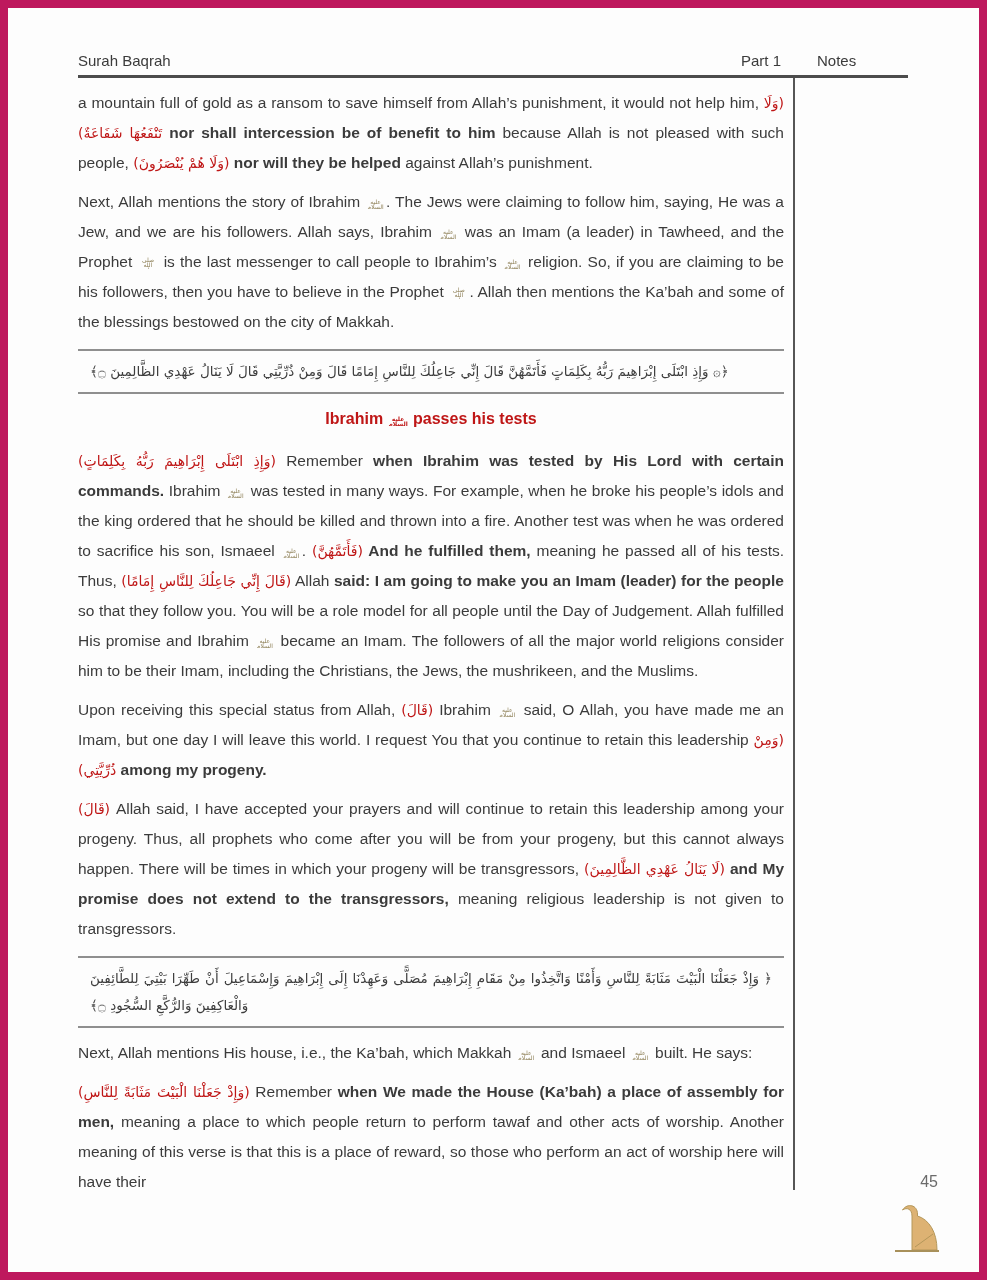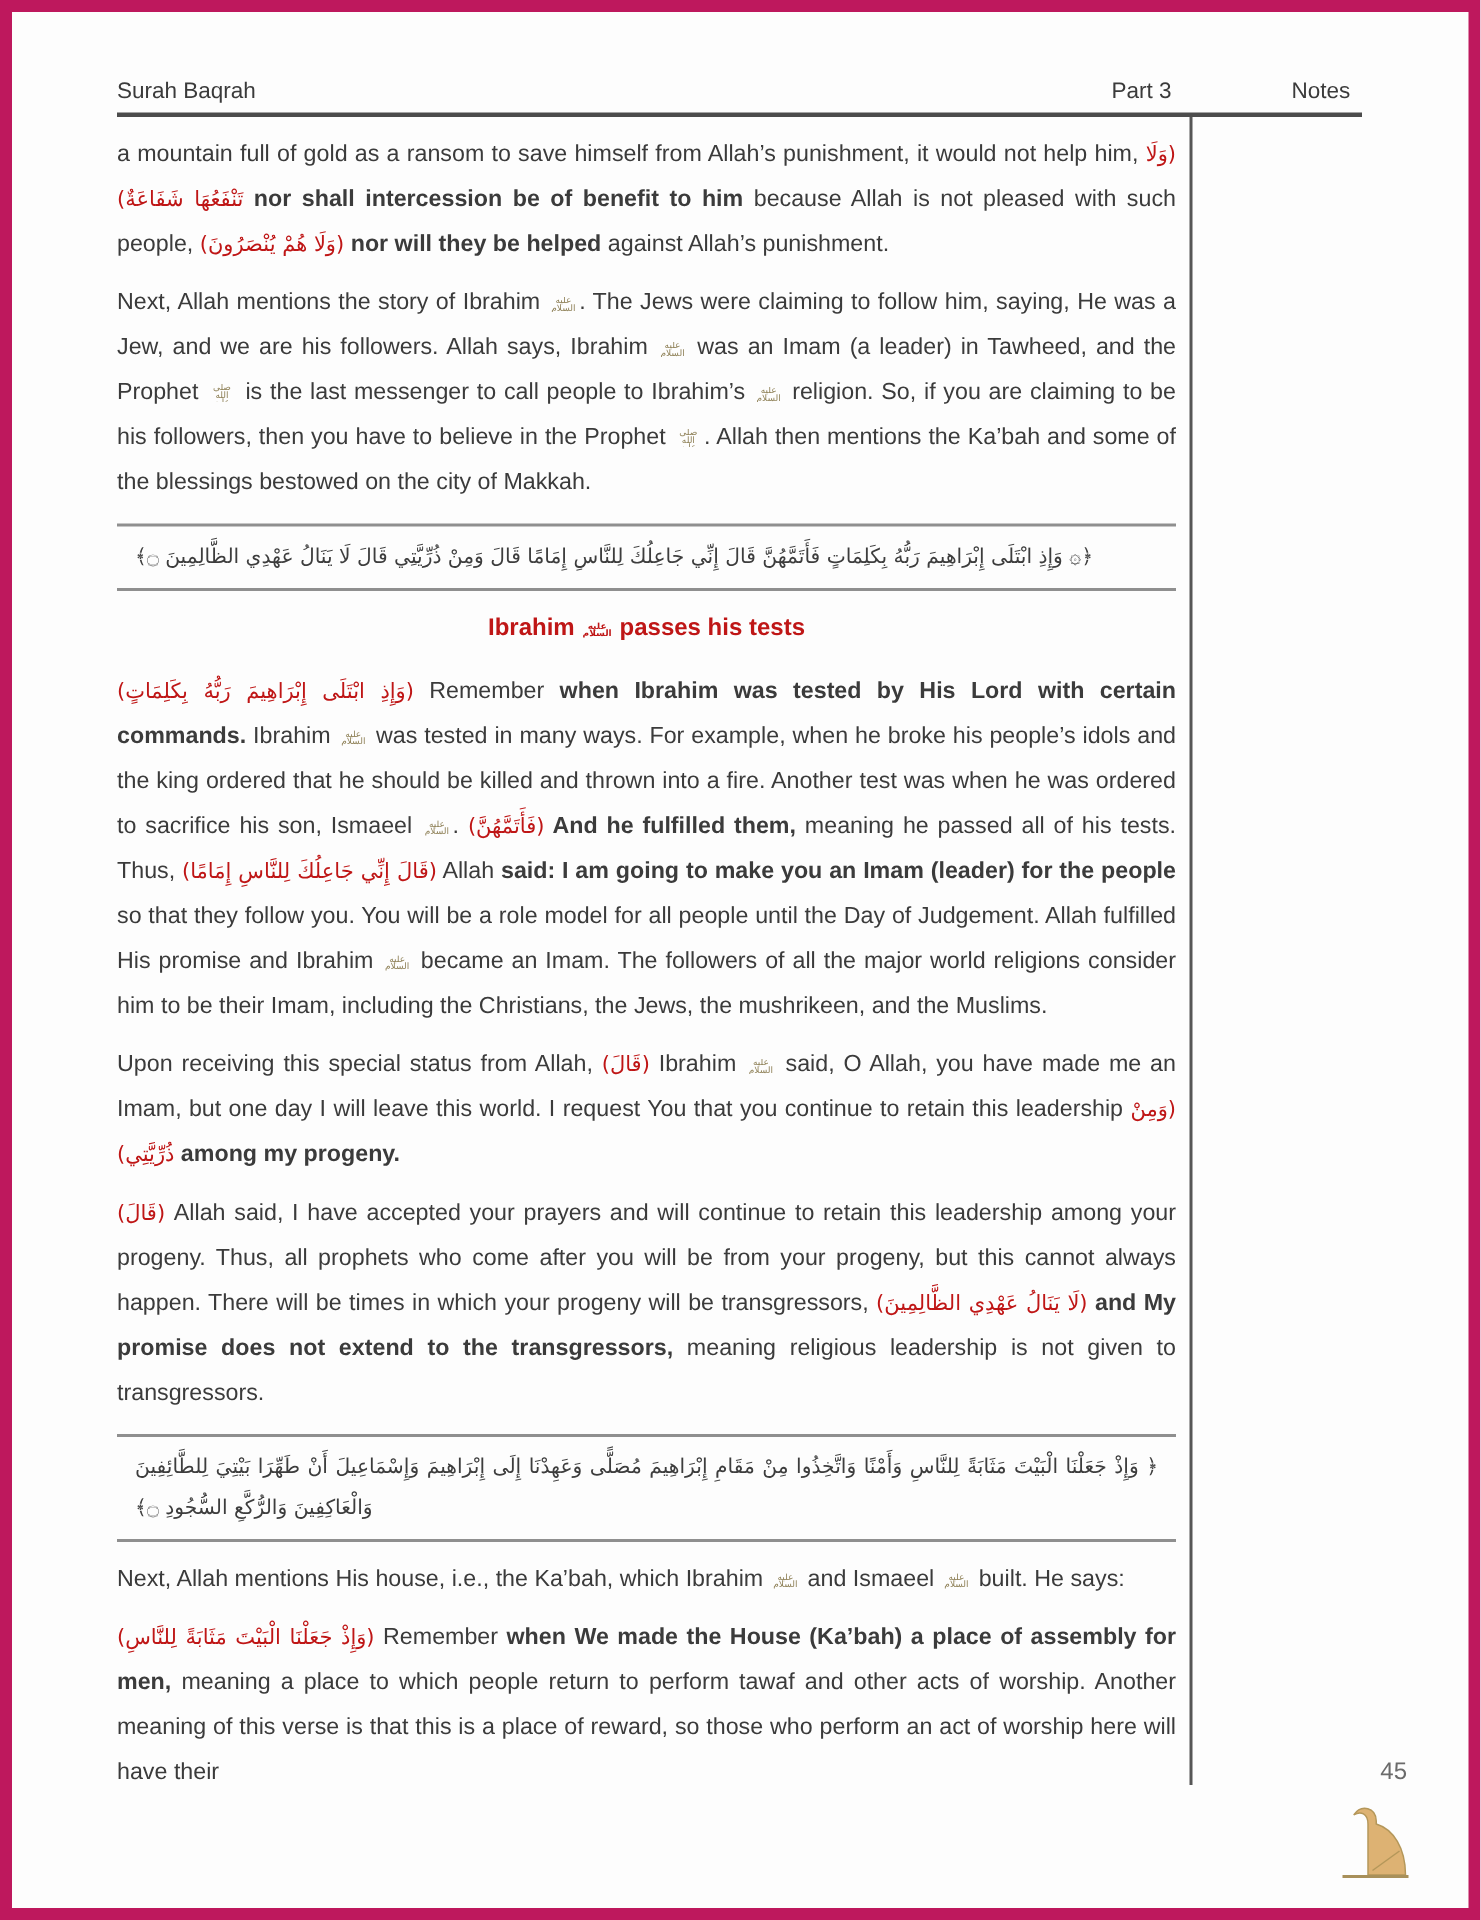--- a/index.html
+++ b/index.html
@@ -10,21 +10,21 @@
     background:#fdfdfd;
     border:8px solid #be185d;
     font-family:"Liberation Sans", sans-serif;
     color:#3b3b3b;
     overflow:hidden;
   }
   
   .hdr { position:absolute; top:44px; left:70px; width:830px; height:24px; font-size:15px; color:#3b3b3b; }
   .hdr-title { position:absolute; left:0; top:0; }
   .hdr-part  { position:absolute; left:663px; top:0; }
-  .hdr-notes { position:absolute; left:739px; top:0;margin-left:44px; }
+  .hdr-notes { position:absolute; left:739px; top:0; }
   .header-rule { position:absolute; top:67px; left:70px; width:830px; height:3px; background:#4c4c4c; }
   .notes-divider { position:absolute; top:70px; left:785px; width:2px; height:1112px; background:#565656; }
   .notes-col { position:absolute; top:70px; left:790px; width:110px; height:1112px; }
 
   
   .main { position:absolute; left:70px; top:80px; width:706px;
           font-size:15.5px; line-height:30px; text-align:justify; }
   .main p { margin:0 0 9px 0; }
   .b  { font-weight:bold; }
   .ar { color:#bf1616; font-family:"DejaVu Sans", sans-serif; font-size:14px;
@@ -48,21 +48,21 @@
   .page-num { font-size:16px; color:#6b6b6b; line-height:1; padding-bottom:5px; }
   .fin { display:block; }
 </style>
 </head>
 <body>
 
 <div class="page">
 
   <div class="hdr">
     <span class="hdr-title">Surah Baqrah</span>
-    <span class="hdr-part">Part 3</span>
+    <span class="hdr-part">Part 1</span>
     <span class="hdr-notes">Notes</span>
   </div>
   <div class="header-rule"></div>
   <div class="notes-divider"></div>
   <div class="notes-col"></div>
 
   <div class="main">
 
     <p>
       <span>a mountain full of gold as a ransom to save himself from Allah’s punishment, it would not help him, </span><span class="ar">(وَلَا تَنْفَعُهَا شَفَاعَةٌ)</span><span class="b"> nor shall intercession be of benefit to him </span><span>because Allah is not pleased with such people, </span><span class="ar">(وَلَا هُمْ يُنْصَرُونَ)</span><span class="b"> nor will they be helped </span><span>against Allah’s punishment.</span>
@@ -91,21 +91,21 @@
     <p>
       <span class="ar">(قَالَ)</span><span> Allah said, I have accepted your prayers and will continue to retain this leadership among your progeny. Thus, all prophets who come after you will be from your progeny, but this cannot always happen. There will be times in which your progeny will be transgressors, </span><span class="ar">(لَا يَنَالُ عَهْدِي الظَّالِمِينَ)</span><span class="b"> and My promise does not extend to the transgressors,</span><span> meaning religious leadership is not given to transgressors.</span>
     </p>
 
     <div class="verse wrap">
       <span class="rtl-embed">﴿ وَإِذْ جَعَلْنَا الْبَيْتَ مَثَابَةً لِلنَّاسِ وَأَمْنًا وَاتَّخِذُوا مِنْ مَقَامِ إِبْرَاهِيمَ مُصَلًّى وَعَهِدْنَا إِلَى إِبْرَاهِيمَ وَإِسْمَاعِيلَ أَنْ طَهِّرَا بَيْتِيَ لِلطَّائِفِينَ وَالْعَاكِفِينَ وَالرُّكَّعِ السُّجُودِ ۝﴾</span>
     </div>
 
 
     <p>
-      <span>Next, Allah mentions His house, i.e., the Ka’bah, which Ibrahim </span><span class="hon">عليه السلام</span><span> and Ismaeel </span><span class="hon">عليه السلام</span><span> built. He says:</span>
+      <span>Next, Allah mentions His house, i.e., the Ka’bah, which Makkah </span><span class="hon">عليه السلام</span><span> and Ismaeel </span><span class="hon">عليه السلام</span><span> built. He says:</span>
     </p>
 
     <p>
       <span class="ar">(وَإِذْ جَعَلْنَا الْبَيْتَ مَثَابَةً لِلنَّاسِ)</span><span> Remember </span><span class="b">when We made the House (Ka’bah) a place of assembly for men,</span><span> meaning a place to which people return to perform tawaf and other acts of worship. Another meaning of this verse is that this is a place of reward, so those who perform an act of worship here will have their</span>
     </p>
 
   </div>
 
   <div class="footer">
     <span class="page-num">45</span>

